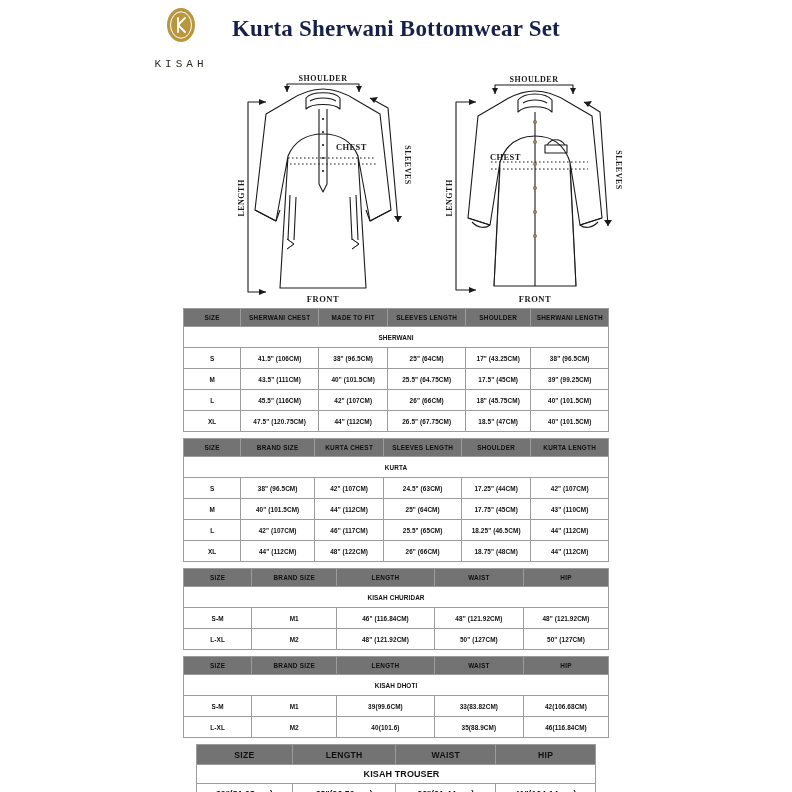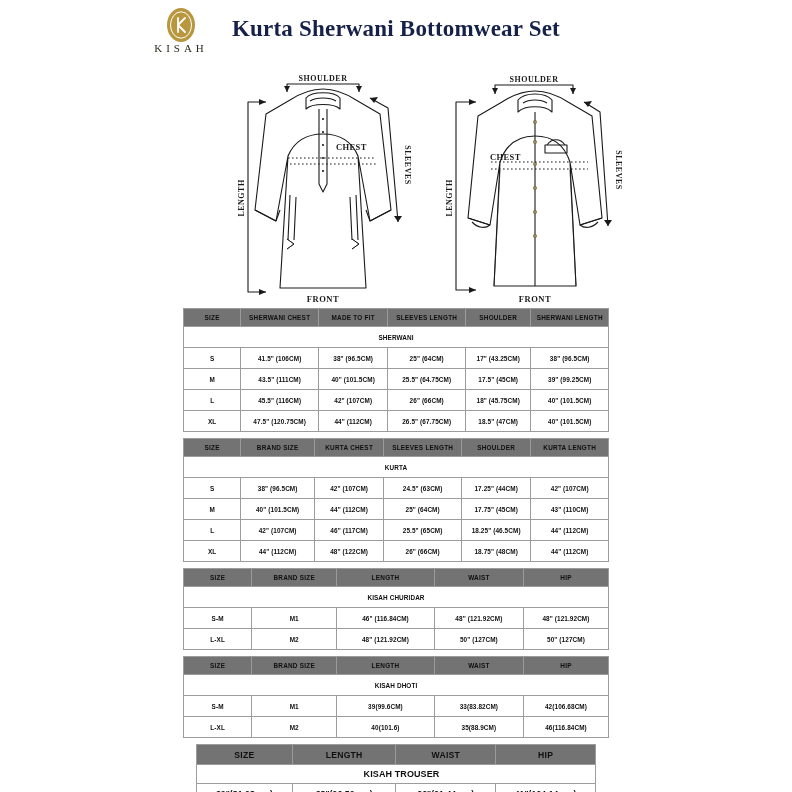--- a/index.html
+++ b/index.html
@@ -32,25 +32,25 @@
     width: 28px;
     height: 34px;
     margin: 0 auto;
     border-radius: 50%;
     background: #b8973f;
     position: relative;
     display: block;
   }
   .brand-mark svg { display:block; }
   .brand-name {
-    margin-top: 0;
+    margin-top: 16px;
     font-size: 11px;
     letter-spacing: 4px;
     color: #2e2a21;
-    font-family: Liberation Serif, serif;
+    font-family: Liberation Mono, monospace;
     font-weight: 400;
   }
   .page-title {
     position: absolute;
     left: 0; right: 0;
     top: 16px;
     text-align: center;
     font-family: "Liberation Serif", serif;
     font-weight: bold;
     font-size: 23px;

